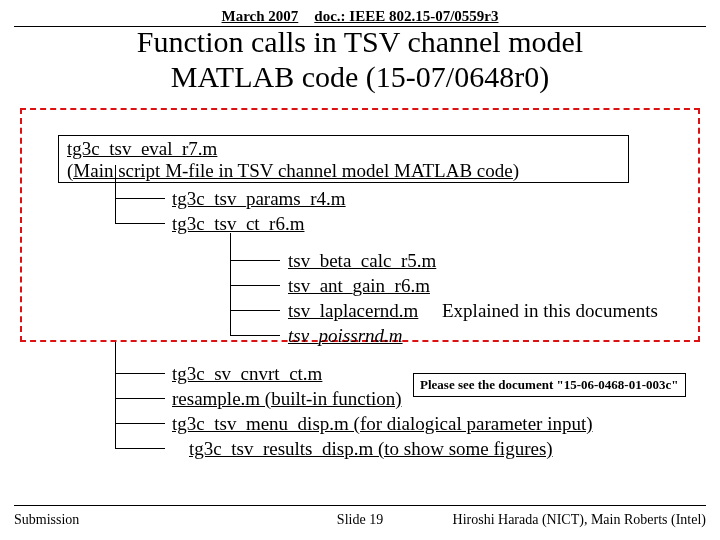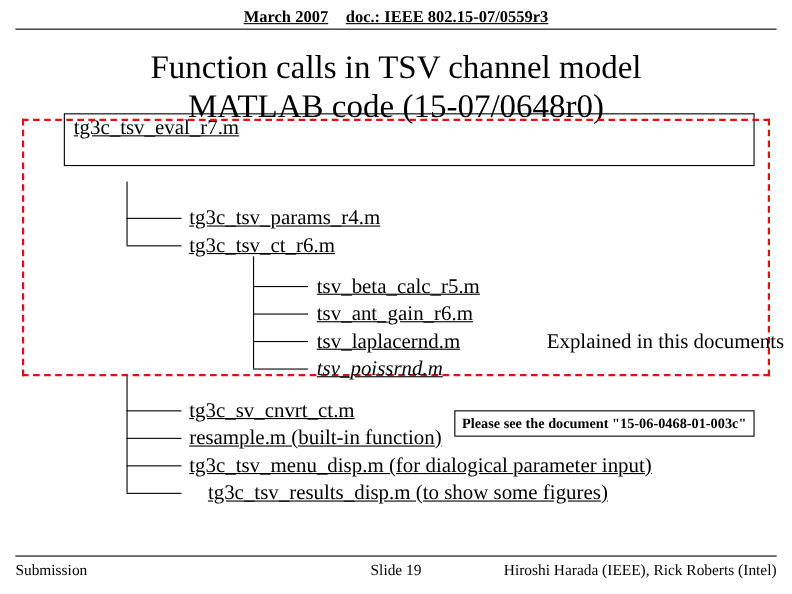--- a/index.html
+++ b/index.html
@@ -25,28 +25,28 @@
     position: absolute;
     top: 26px;
     left: 14px;
     right: 14px;
     border-top: 1px solid #000;
   }
   .title {
     text-align: center;
     font-size: 30px;
     line-height: 1.15;
-    margin-top: 20px;
+    margin-top: 0;
     padding: 0 20px;
   }
   .main-box {
     position: absolute;
-    top: 103px;
+    top: 135px;
     left: 58px;
-    width: 628px;
+    width: 571px;
     height: 48px;
     border: 1px solid #000;
     padding: 2px 8px;
     font-size: 19px;
     text-decoration: underline;
     line-height: 1.15;
   }
   .dashed-box {
     position: absolute;
     top: 108px;
@@ -61,21 +61,21 @@
   .hline { position: absolute; background: #000; height: 1px; }
   .item {
     position: absolute;
     font-size: 19px;
     text-decoration: underline;
     white-space: nowrap;
   }
   .note1 {
     position: absolute;
     font-size: 19px;
-    left: 497px;
+    left: 442px;
     top: 300px;
   }
   .note2 {
     position: absolute;
     font-size: 13px;
     font-weight: bold;
     left: 413px;
     top: 373px;
     border: 1px solid #000;
     padding: 3px 6px;
@@ -107,20 +107,21 @@
 </div>
 <div class="hr-top"></div>
 
 <div class="title">
   <div>Function calls in TSV channel model</div>
   <div>MATLAB code (15-07/0648r0)</div>
 </div>
 
 <div class="main-box">
   <div>tg3c_tsv_eval_r7.m</div>
+  <div>(Main script M-file in TSV channel model MATLAB code)</div>
 </div>
 
 <div class="dashed-box"></div>
 
 <div class="vline" style="left:115px; top:165px; height:58px;"></div>
 
 <div class="hline" style="left:115px; top:198px; width:50px;"></div>
 <div class="hline" style="left:115px; top:223px; width:50px;"></div>
 
 <div class="item" style="left:172px; top:188px;font-family:Liberation Serif, serif;">tg3c_tsv_params_r4.m</div>
@@ -149,14 +150,14 @@
 <div class="item" style="left:172px; top:388px;">resample.m (built-in function)</div>
 <div class="item" style="left:172px; top:413px;">tg3c_tsv_menu_disp.m (for dialogical parameter input)</div>
 <div class="item" style="left:189px; top:438px;">tg3c_tsv_results_disp.m  (to show some figures)</div>
 
 <div class="note2">Please see the document "15-06-0468-01-003c"</div>
 
 <div class="hr-bot"></div>
 <div class="footer">
   <span>Submission</span>
   <span class="mid">Slide 19</span>
-  <span>Hiroshi Harada (IEEE), Rick Roberts (Intel)</span>
+  <span>Hiroshi Harada (NICT), Main Roberts (Intel)</span>
 </div>
 
 </body></html>

